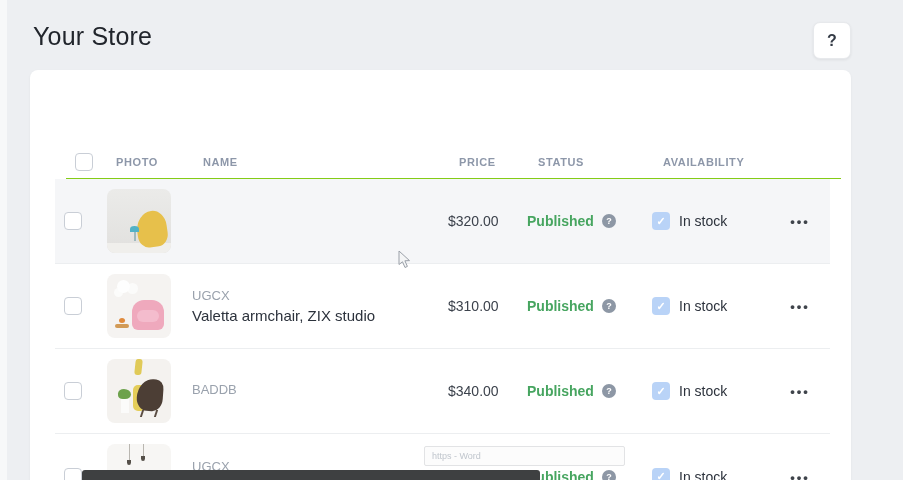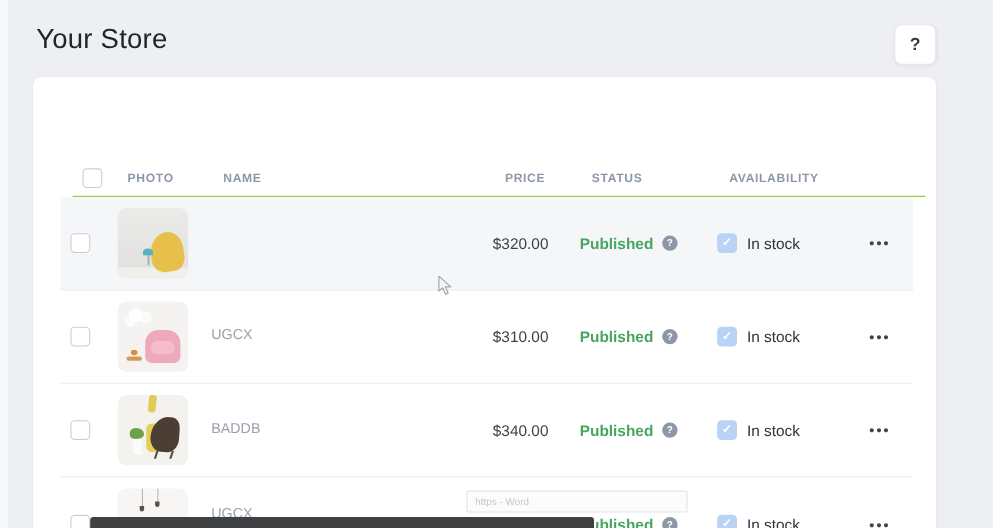--- a/index.html
+++ b/index.html
@@ -195,20 +195,21 @@
       <span class="cbx-empty"></span>
       <div class="photo p2">
         <span class="cloud1"></span>
           <span class="chair"></span>
           <span class="chair-in"></span>
           <span class="stool"></span>
           <span class="stool-item"></span>
       </div>
       <div class="nameblock">
         <div class="sku">UGCX</div>
+        <div class="pname">Valetta armchair, ZIX studio</div>
       </div>
       <div class="price">$310.00</div>
       <div class="status">
         <span class="pub">Published</span>
         <span class="qbadge">?</span>
       </div>
       <div class="avail">
         <span class="cbx-checked">
             <span class="chk">✓</span>
           </span>

